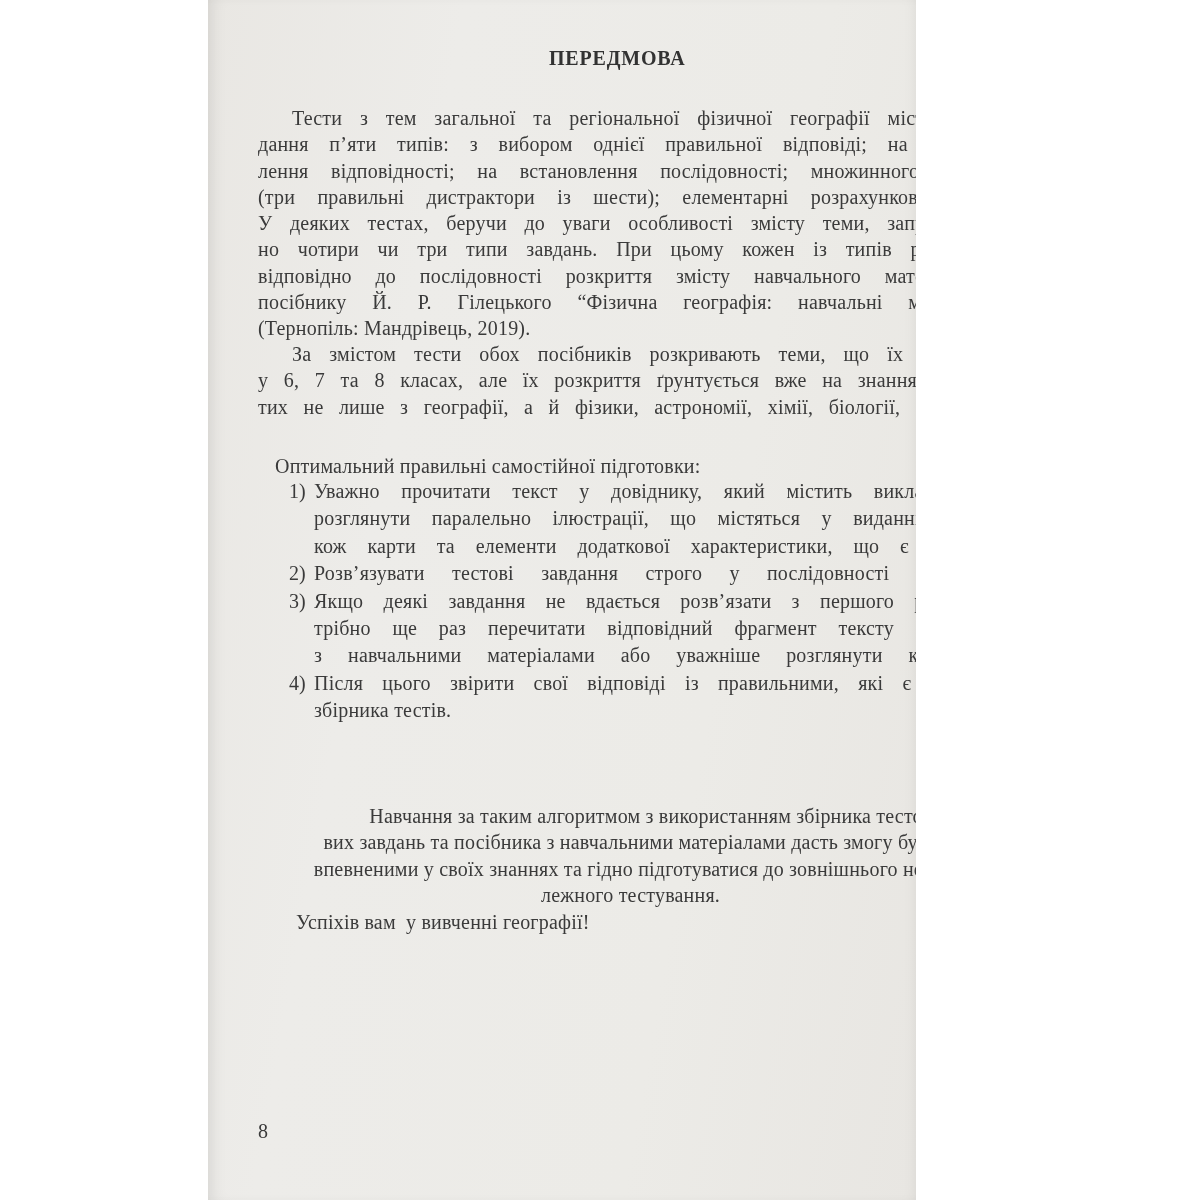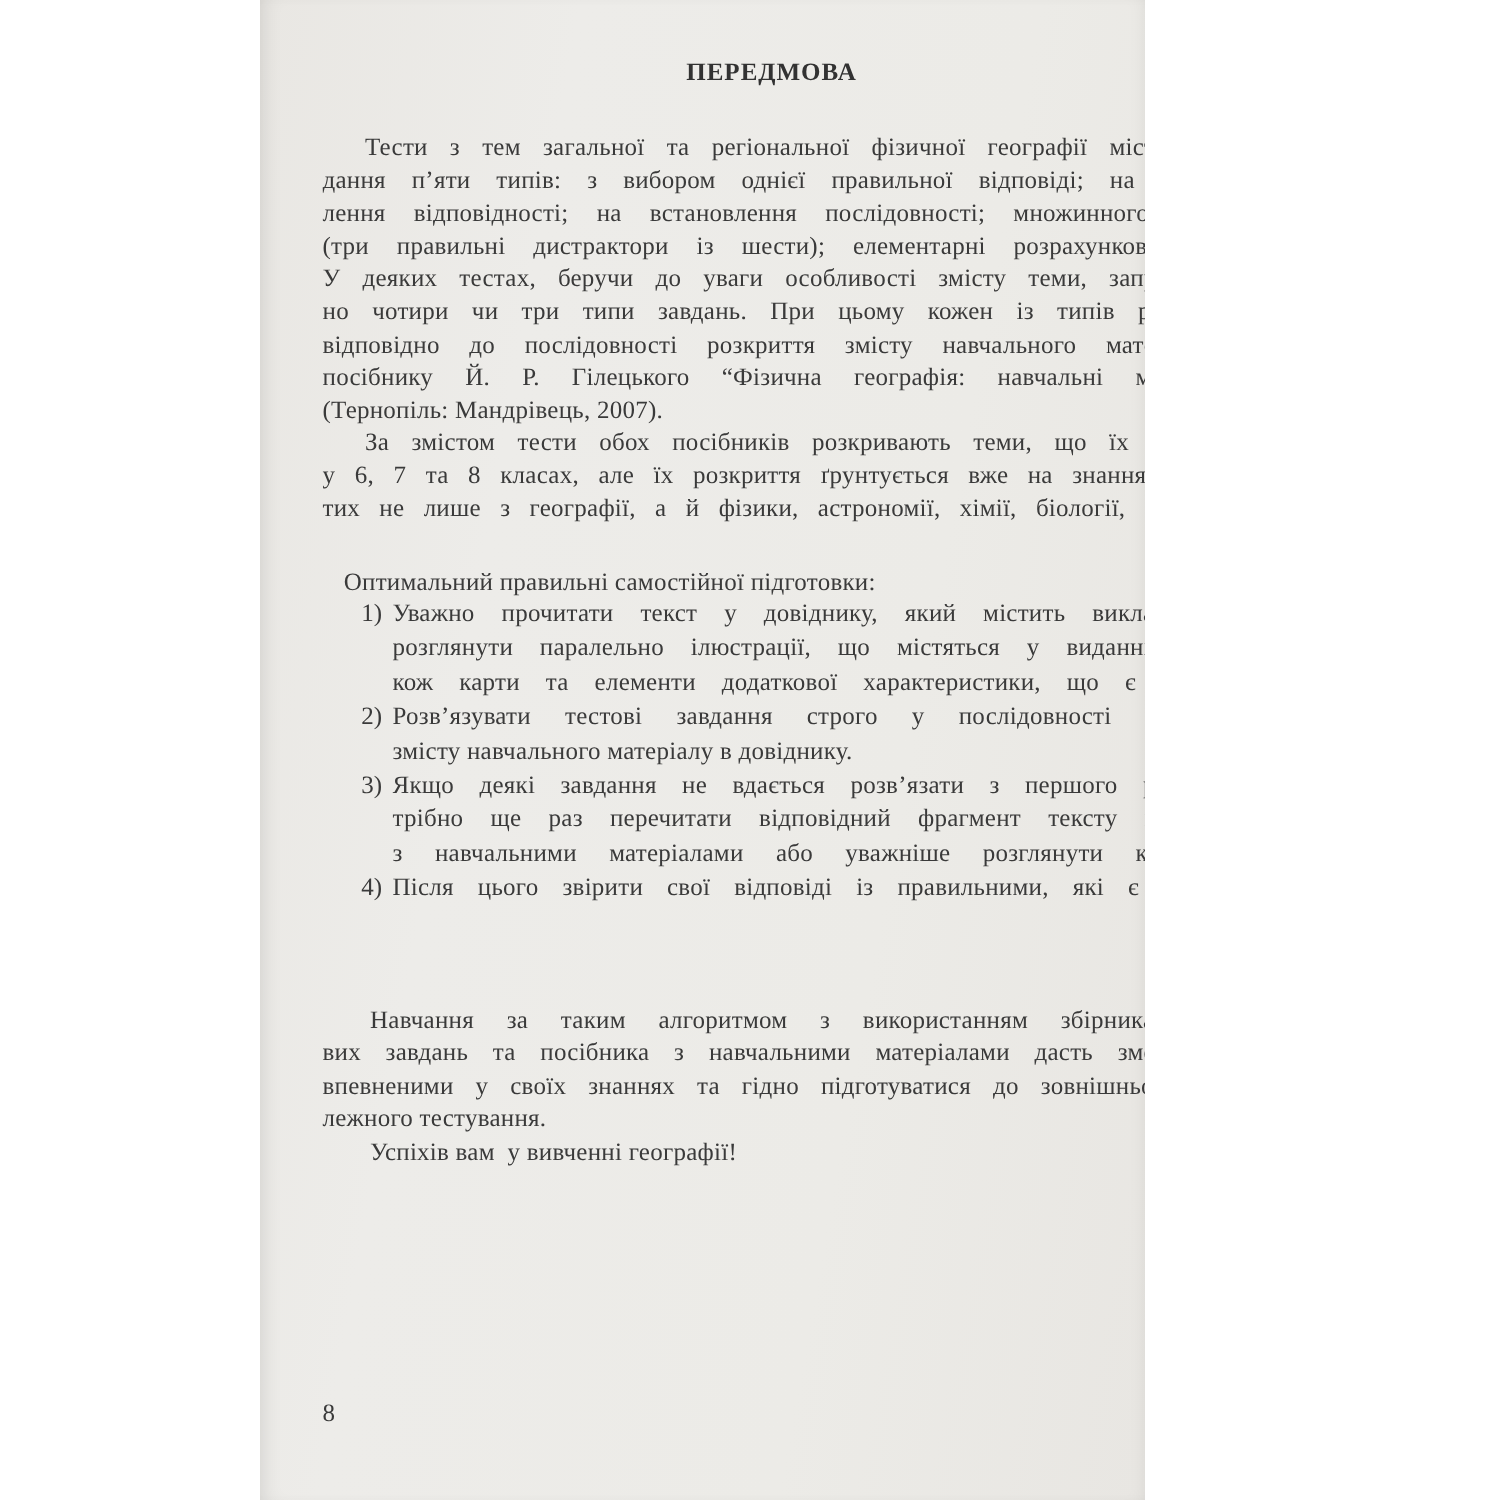--- a/index.html
+++ b/index.html
@@ -23,21 +23,21 @@
     position:absolute;top:47px;left:341px;
     font-size:20px;font-weight:bold;letter-spacing:.8px;color:#323232;
     white-space:nowrap;
   }
   .block{position:absolute;left:50px;}
   .line{
     white-space:nowrap;
     font-size:20px;color:#3a3a3a;letter-spacing:.2px;
   }
   .p-std .line{line-height:26.3px;height:26.3px;}
-  .p3   .line{line-height:26.4px;height:26.4px;}
+  .p3   .line{line-height:26.4px;height:26.4px;text-align:center;}
   .list .row {line-height:27.4px;height:27.4px;}
   .list .line{line-height:27.4px;height:27.4px;}
   .lh-a{line-height:26.3px;height:26.3px;}
   .lh-c{line-height:26.4px;height:26.4px;text-align:center;}
   
   .j{white-space:normal;text-align:justify;overflow:hidden;}
   .j::after{content:"";display:inline-block;width:100%;height:0;}
   .jf{width:745px;}              
   .indent{margin-left:34px;}
   .ji{width:711px;}              
@@ -58,21 +58,21 @@
 
     <div class="block p-std" style="top:105px">
       <div class="line indent j ji">Тести з тем загальної та регіональної фізичної географії містять зав-</div>
       <div class="line j jf">дання п’яти типів: з вибором однієї правильної відповіді; на встанов-</div>
       <div class="line j jf">лення відповідності; на встановлення послідовності; множинного вибору</div>
       <div class="line j jf">(три правильні дистрактори із шести); елементарні розрахункові задачі.</div>
       <div class="line j jf">У деяких тестах, беручи до уваги особливості змісту теми, запропонова-</div>
       <div class="line j jf">но чотири чи три типи завдань. При цьому кожен із типів розміщено</div>
       <div class="line j jf">відповідно до послідовності розкриття змісту навчального матеріалу в</div>
       <div class="line j jf">посібнику Й. Р. Гілецького “Фізична географія: навчальні матеріали”</div>
-      <div class="line">(Тернопіль: Мандрівець, 2007).</div>
+      <div class="line">(Тернопіль: Мандрівець, 2019).</div>
     </div>
 
     <div class="block p-std" style="top:341px">
       <div class="line indent j ji">За змістом тести обох посібників розкривають теми, що їх вивчають</div>
       <div class="line j jf">у 6, 7 та 8 класах, але їх розкриття ґрунтується вже на знаннях, здобу-</div>
       <div class="line j jf">тих не лише з географії, а й фізики, астрономії, хімії, біології, математи-</div>
     </div>
 
     <div class="block" style="top:453px;left:67px">
       <div class="line lh-a">Оптимальний правильні самостійної підготовки:</div>
@@ -87,38 +87,38 @@
         <div class="line j jl">розглянути паралельно ілюстрації, що містяться у виданні, а та-</div>
       </div>
       <div class="row">
         <div class="line j jl">кож карти та елементи додаткової характеристики, що є на від-</div>
       </div>
 
       <div class="row">
         <span class="num">2)</span>
         <div class="line j jl">Розв’язувати тестові завдання строго у послідовності розкриття</div>
       </div>
-      <div class="row">
-        <div class="line">змісту навчального матеріалу в довіднику.</div>
-      </div>
 
       <div class="row">
         <span class="num">3)</span>
         <div class="line j jl">Якщо деякі завдання не вдається розв’язати з першого разу, по-</div>
       </div>
       <div class="row">
         <div class="line j jl">трібно ще раз перечитати відповідний фрагмент тексту посібника</div>
       </div>
       <div class="row">
         <div class="line j jl">з навчальними матеріалами або уважніше розглянути карту чи</div>
       </div>
 
       <div class="row">
         <span class="num">4)</span>
         <div class="line j jl">Після цього звірити свої відповіді із правильними, які є у кінці</div>
+      </div>
+      <div class="row">
+        <div class="line">збірника тестів.</div>
       </div>
     </div>
 
     <div class="block p3" style="top:803px">
       <div class="line indent3 j j3i">Навчання за таким алгоритмом з використанням збірника тесто-</div>
       <div class="line j jf">вих завдань та посібника з навчальними матеріалами дасть змогу бути</div>
       <div class="line j jf">впевненими у своїх знаннях та гідно підготуватися до зовнішнього неза-</div>
       <div class="line">лежного тестування.</div>
     </div>
 

